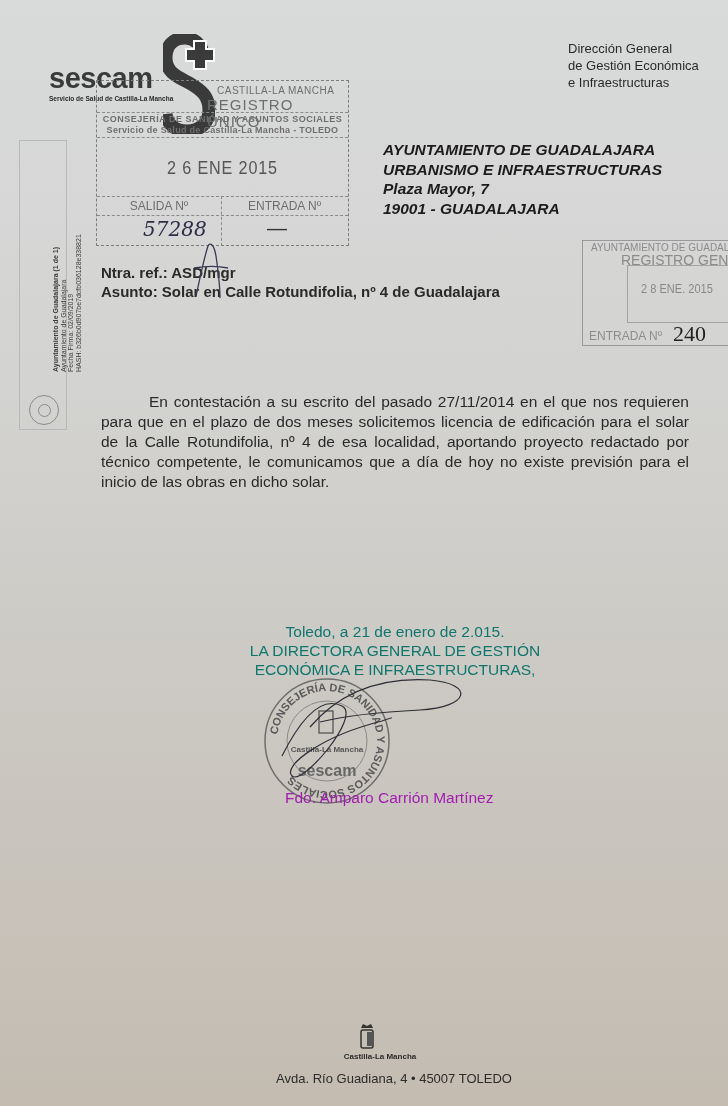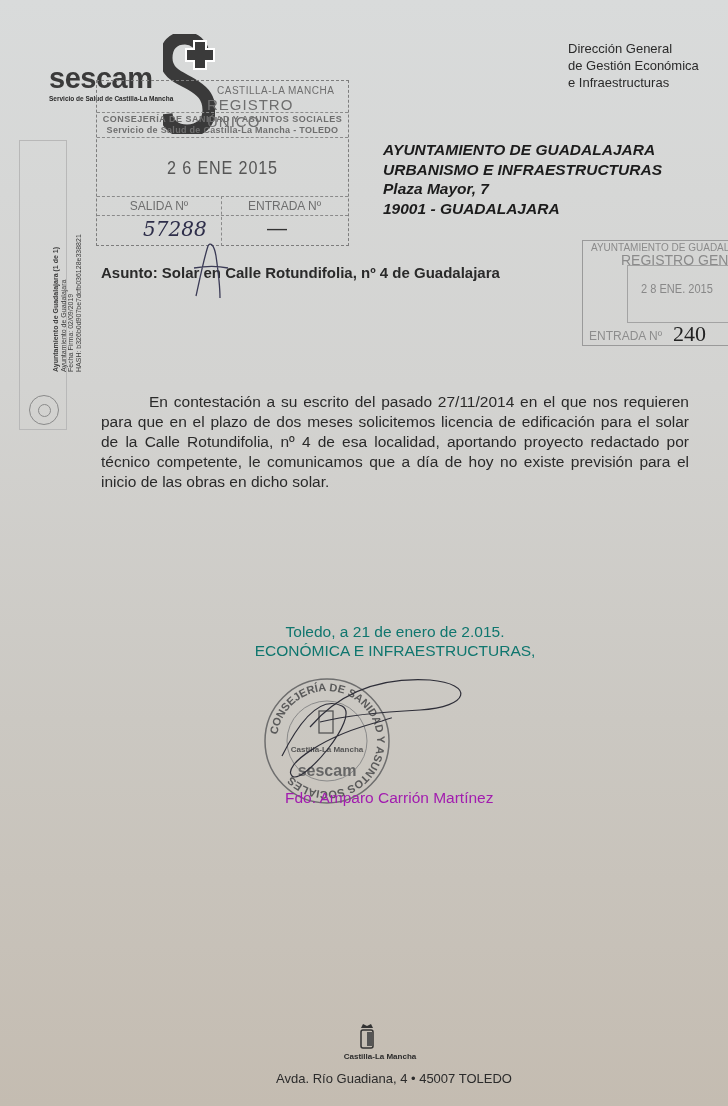--- a/index.html
+++ b/index.html
@@ -126,32 +126,34 @@
 <div class="abs side-frame"></div>
 <div class="abs side-text">
   <div><b>Ayuntamiento de Guadalajara (1 de 1)</b></div>
   <div>Ayuntamiento de Guadalajara</div>
   <div>Fecha Firma: 02/09/2019</div>
   <div>HASH: b326b0d907be7dcfb036128e338821</div>
 </div>
 <div class="abs side-seal"></div>
 
 <div class="abs refs">
+  <div>Ntra. ref.: ASD/mgr</div>
   <div>Asunto: Solar en Calle Rotundifolia, nº 4 de Guadalajara</div>
 </div>
 <svg class="abs" style="left:190px;top:238px;width:40px;height:62px;" viewBox="0 0 40 62">
   <path d="M6 58 C10 40 14 20 18 8 C20 4 24 6 26 18 C28 32 30 46 30 60 M4 30 C16 28 28 28 38 30" fill="none" stroke="#3a3a55" stroke-width="1.3"></path>
 </svg>
 
 <div class="abs body-text">
   <p>En contestación a su escrito del pasado 27/11/2014 en el que nos requieren para que en el plazo de dos meses solicitemos licencia de edificación para el solar de la Calle Rotundifolia, nº 4 de esa localidad, aportando proyecto redactado por técnico competente, le comunicamos que a día de hoy no existe previsión para el inicio de las obras en dicho solar.</p>
 </div>
 
 <div class="abs sign-block">
   <div>Toledo, a 21 de enero de 2.015.</div>
+  <div>LA DIRECTORA GENERAL DE GESTIÓN</div>
   <div>ECONÓMICA E INFRAESTRUCTURAS,</div>
 </div>
 
 <svg class="abs seal" viewBox="0 0 130 130">
   <defs>
     <path id="sealArc" d="M65 65 m-50 0 a50 50 0 1 1 100 0 a50 50 0 1 1 -100 0"></path>
   </defs>
   <circle cx="65" cy="65" r="62" fill="none" stroke="#6e6e6e" stroke-width="1.5"></circle>
   <circle cx="65" cy="65" r="40" fill="none" stroke="#8a8a8a" stroke-width="1"></circle>
   <text font-size="11" fill="#5a5a5a" font-family="Liberation Sans, sans-serif" font-weight="bold">

